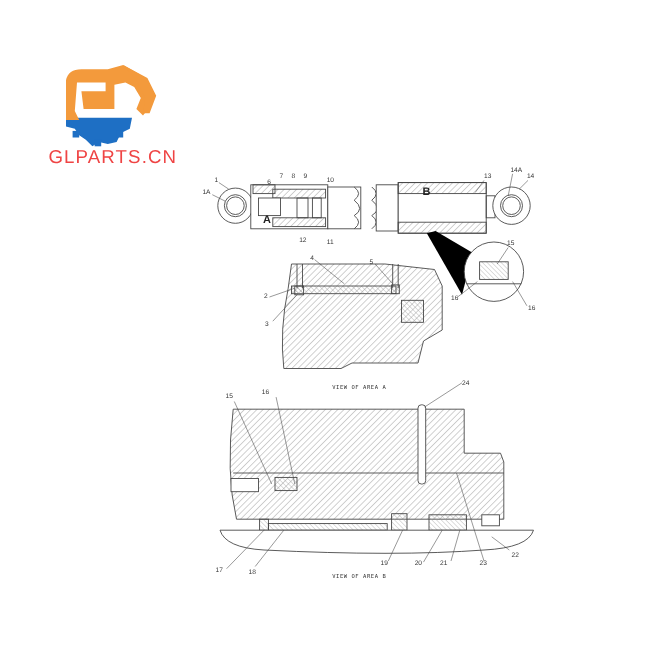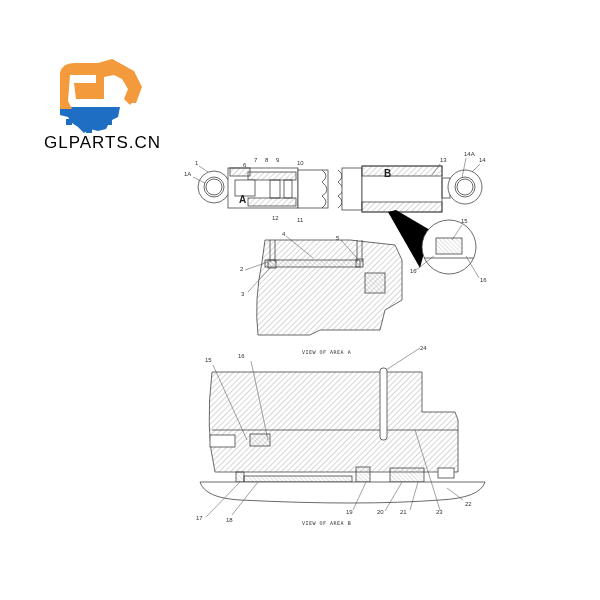--- a/index.html
+++ b/index.html
@@ -1,18 +1,18 @@
 <!DOCTYPE html>
 <html><head>
   <meta charset="utf-8">
   <style>
     html, body { margin: 0; padding: 0; background: #ffffff; }
     body { width: 600px; height: 600px; position: relative; overflow: hidden; font-family: "Liberation Sans", sans-serif; }
     .logo { position: absolute; left: 40px; left: 38px; top: 55px; width: 140px; height: 105px; }
-    .logo-text { position: absolute; left: 44px; top: 133px; font-family: "Liberation Sans", sans-serif; font-size: 17px; letter-spacing: 1px; color: #000000; }
+    .logo-text { position: absolute; left: 44px; top: 133px; font-family: "Liberation Sans", sans-serif; font-size: 17px; letter-spacing: 1px; color: #ef4444; }
     svg.drawing { position: absolute; left: 0; top: 0; width: 600px; height: 600px; }
     .lbl { font-family: "Liberation Sans", sans-serif; font-size: 6px; fill: #333; }
     .caption { font-family: "DejaVu Sans Mono", monospace; font-size: 5px; fill: #333; letter-spacing: 0.5px; }
     .big { font-family: "Liberation Sans", sans-serif; font-size: 10px; fill: #222; font-weight: bold; }
   </style>
 </head>
 <body>
 
 <div class="logo">
   <svg width="140" height="80" viewBox="0 0 140 80">

